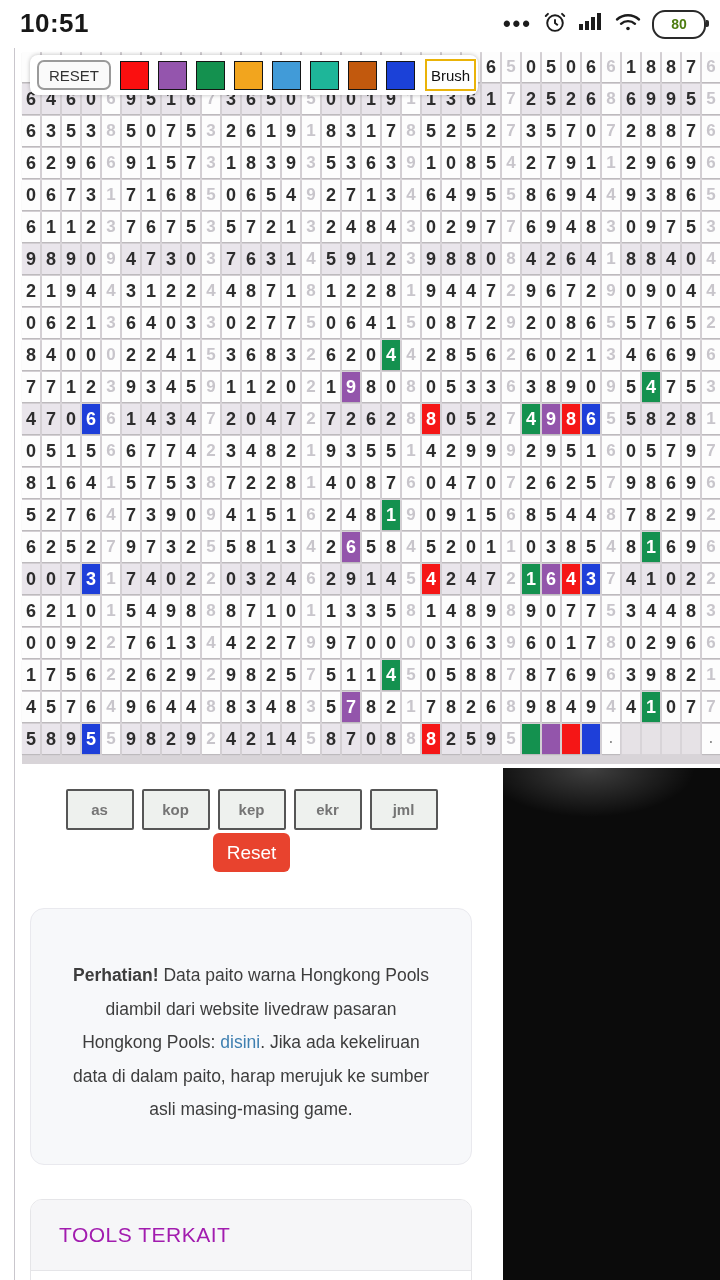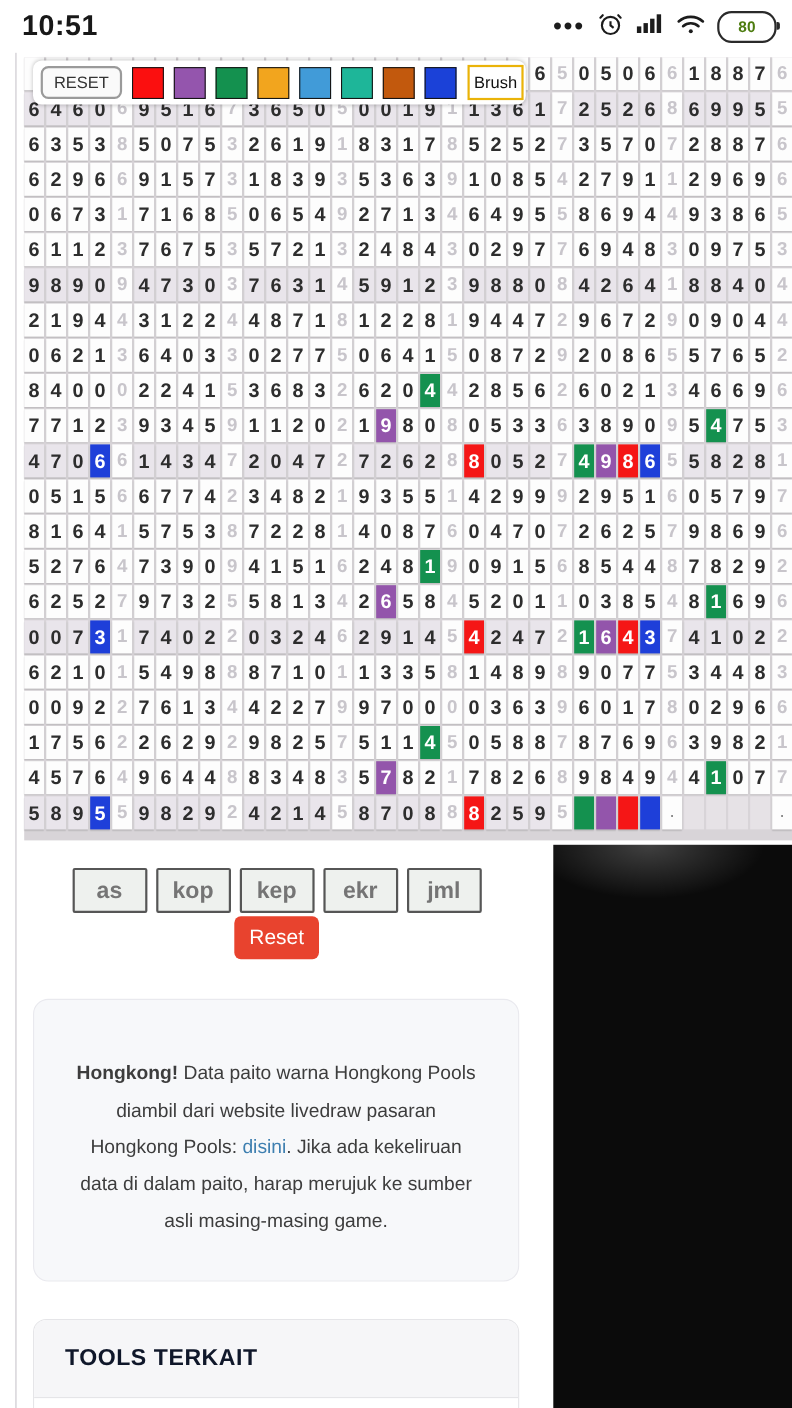--- a/index.html
+++ b/index.html
@@ -47,40 +47,40 @@
   }
   .swatch{width:29px;height:29px;border:1px solid #151515;box-sizing:border-box;flex:0 0 29px;}
   .tb-brush{
     height:32px;padding:0 4px;background:#fff;border:2px solid #eab308;
     font-size:15px;color:#111;display:flex;align-items:center;font-family:inherit;margin-left:1px;
   }
   
   .btn-row{position:absolute;left:15px;top:789px;width:473px;display:flex;justify-content:center;gap:8px;}
   .tool-btn{
     width:68px;height:41px;background:#eef1ee;border:2px solid #565656;border-radius:2px;
-    font-size:21px;font-weight:700;color:#757575;display:flex;align-items:center;justify-content:center;
+    font-size:15px;font-weight:700;color:#757575;display:flex;align-items:center;justify-content:center;
     font-family:inherit;
   }
   .reset-big{
     position:absolute;left:213px;top:833px;width:77px;height:39px;background:#e8432e;border:none;border-radius:6px;
     color:#fff;font-size:19px;display:flex;align-items:center;justify-content:center;font-family:inherit;
   }
   .notice-card{
     position:absolute;left:30px;top:908px;width:442px;height:257px;box-sizing:border-box;
     background:#f7f8fa;border:1px solid #e9e9ee;border-radius:14px;
     padding:50px 36px;text-align:center;font-size:17.5px;line-height:33.5px;color:#3d3d3d;
   }
   .notice-card a{color:#3e7fb0;text-decoration:none;}
   .tools-card{
     position:absolute;left:30px;top:1199px;width:442px;height:200px;box-sizing:border-box;
     background:#fff;border:1px solid #e5e5e8;border-radius:12px 12px 0 0;overflow:hidden;
   }
   .tools-head{
     height:70px;background:#f6f6f8;border-bottom:1px solid #e5e5e8;
-    display:flex;align-items:center;padding-left:28px;font-size:21px;color:#0f172a;letter-spacing:.5px;font-weight:bold;
+    display:flex;align-items:center;padding-left:28px;font-size:21px;color:#a21caf;letter-spacing:.5px;
   }
   
   .black-panel{
     position:absolute;left:503px;top:768px;width:217px;bottom:0;
     background:#0b0b0b;
   }
   .black-panel .glow{
     position:absolute;left:0;top:0;width:100%;height:120px;
     background:radial-gradient(ellipse 150px 70px at 40% 0%, rgba(255,255,255,.22), rgba(255,255,255,0) 70%);
   }
@@ -957,21 +957,21 @@
 <div class="btn-row" id="btnRow">
     <button class="tool-btn">as</button>
     <button class="tool-btn">kop</button>
     <button class="tool-btn">kep</button>
     <button class="tool-btn">ekr</button>
     <button class="tool-btn">jml</button>
   </div>
 <button class="reset-big">Reset</button>
 
 <div class="notice-card">
-  <b>Hongkong!</b><span> Data paito warna Hongkong Pools diambil dari website livedraw pasaran Hongkong Pools: </span><a href="#">disini</a><span>. Jika ada kekeliruan data di dalam paito, harap merujuk ke sumber asli masing-masing game.</span>
+  <b>Perhatian!</b><span> Data paito warna Hongkong Pools diambil dari website livedraw pasaran Hongkong Pools: </span><a href="#">disini</a><span>. Jika ada kekeliruan data di dalam paito, harap merujuk ke sumber asli masing-masing game.</span>
 </div>
 
 <div class="tools-card">
   <div class="tools-head">TOOLS TERKAIT</div>
 </div>
 
 <div class="black-panel">
     <div class="glow"></div>
   </div>
 

